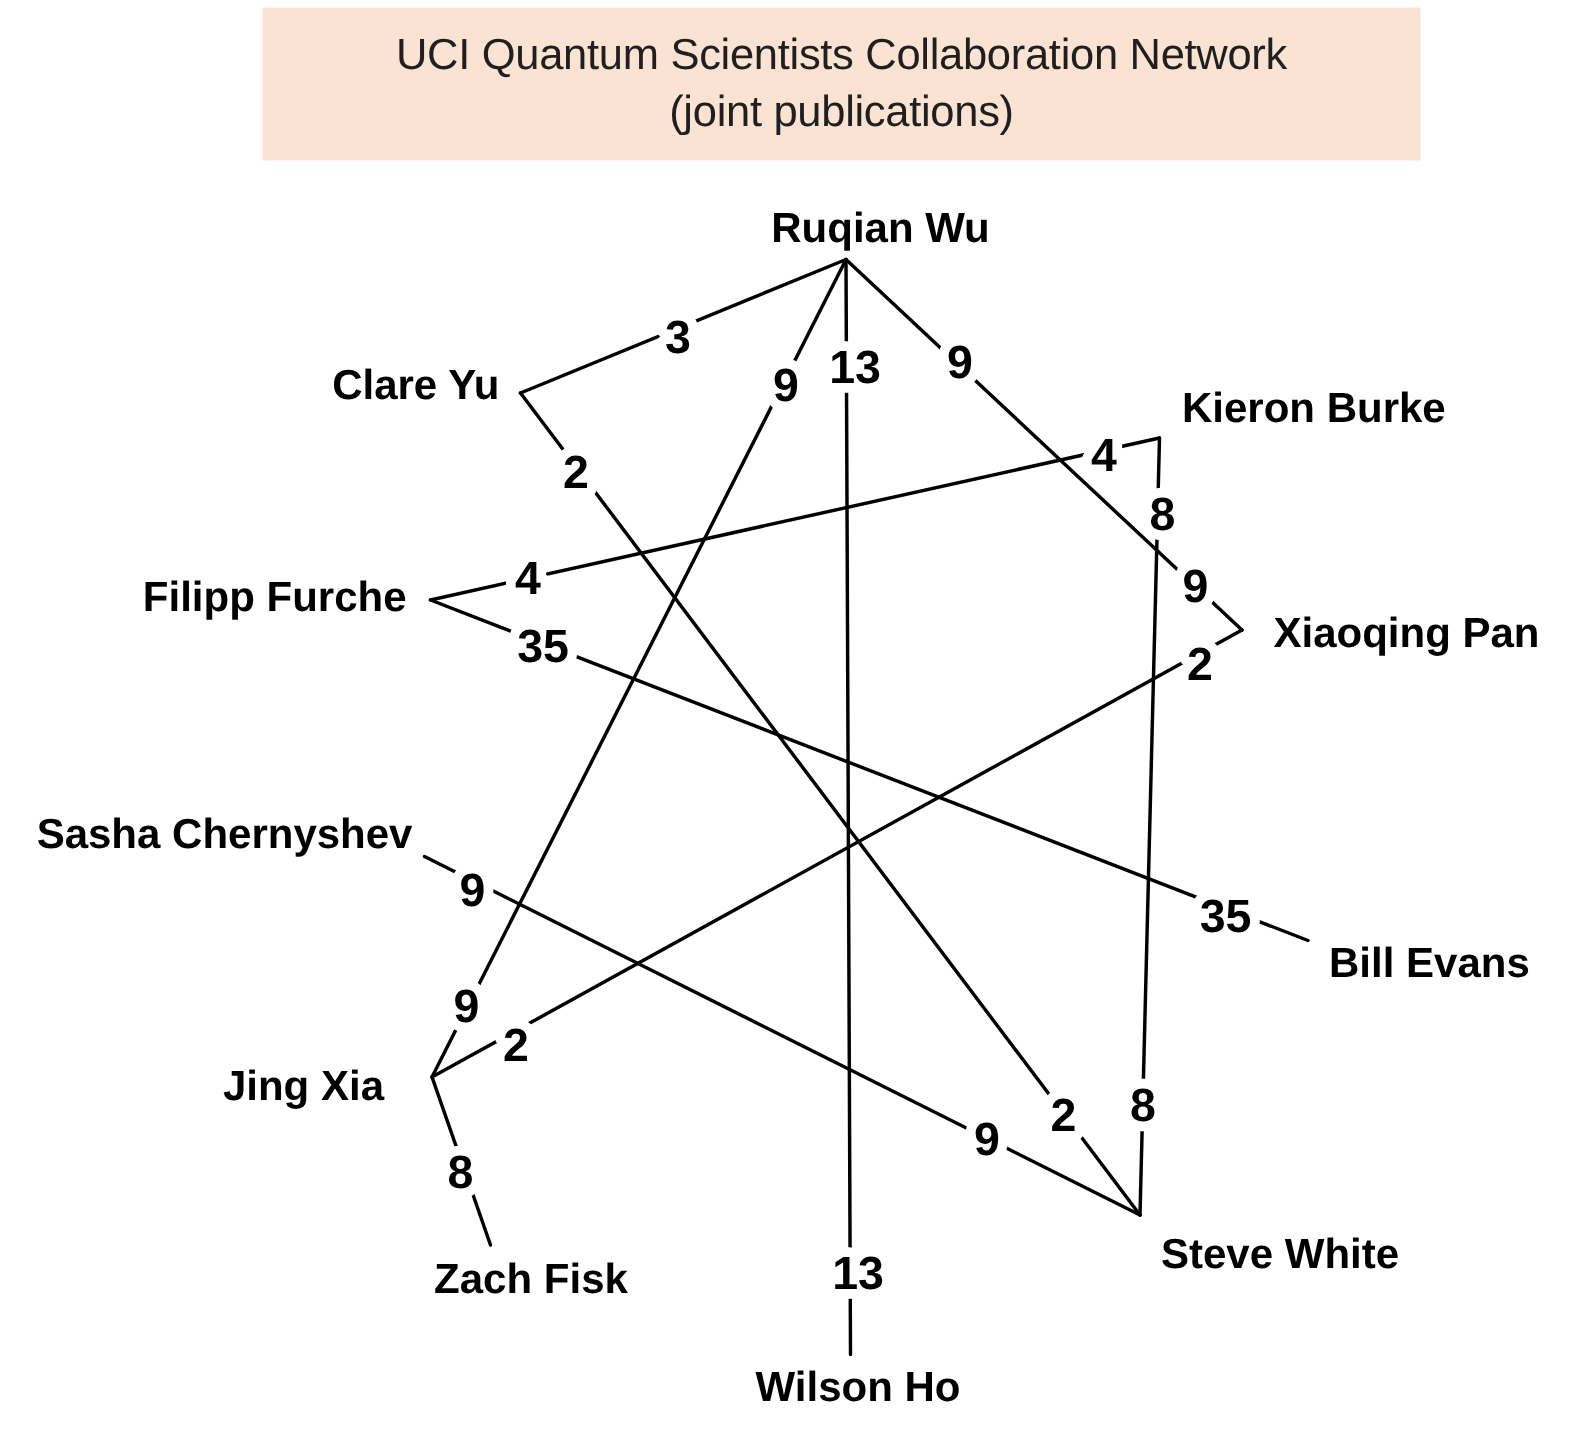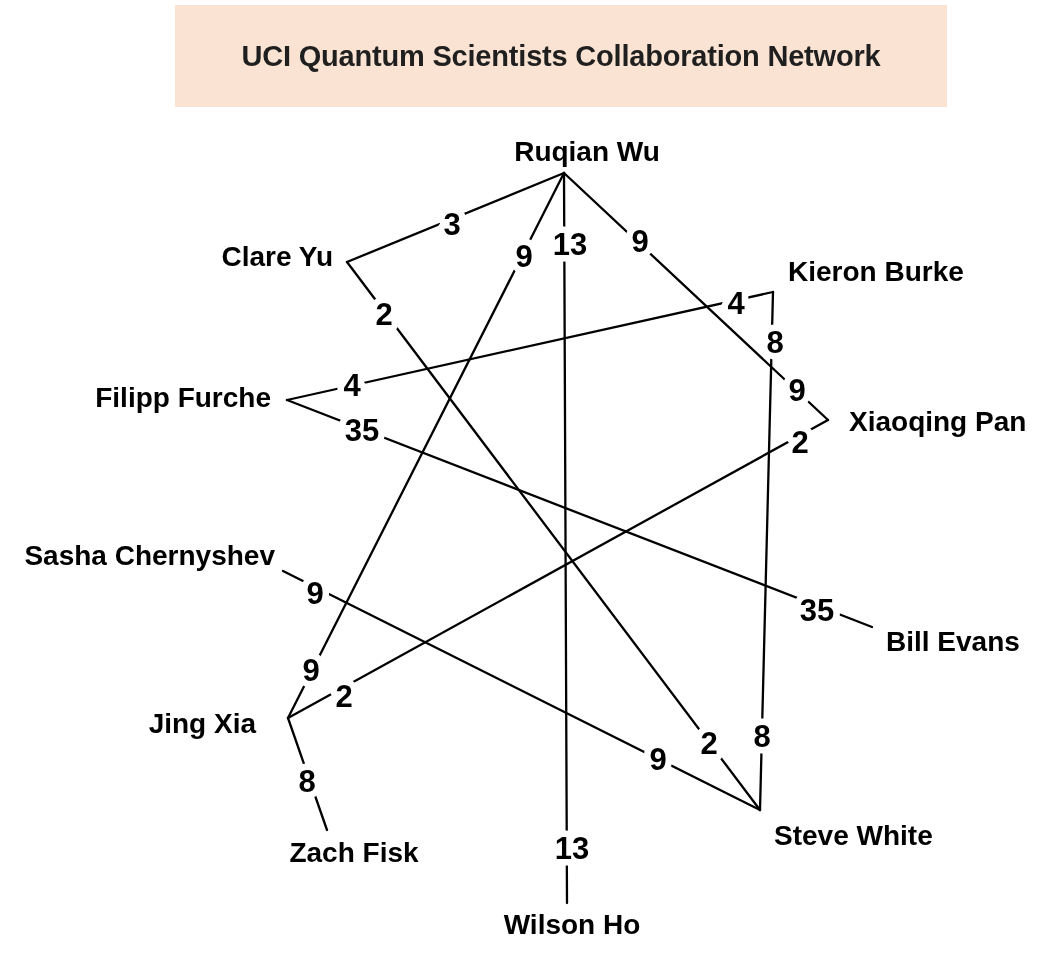--- a/index.html
+++ b/index.html
@@ -18,21 +18,21 @@
     width: 772px;
     height: 102px;
     display: flex;
     flex-direction: column;
     align-items: center;
     justify-content: center;
     text-align: center;
     font-size: 29px;
     line-height: 38px;
     letter-spacing: -0.2px;
-    font-weight: 700;
+    font-weight: 400;
   }
   .graph-svg {
     position: absolute;
     left: 0;
     top: 0;
     width: 1050px;
     height: 969px;
   }
   .graph-svg line {
     stroke-width: 2.3px;
@@ -58,20 +58,21 @@
     stroke-linejoin: round;
   }
 </style>
 </head>
 <body>
 
 <div class="stage">
 
   <div class="title-box" style="background: rgb(250, 227, 210); color: rgb(31, 31, 31);">
     <div>UCI Quantum Scientists Collaboration Network</div>
+    <div>(joint publications)</div>
   </div>
 
   <svg class="graph-svg" viewBox="0 0 1050 969" xmlns="http://www.w3.org/2000/svg">
       <line x1="564" y1="173" x2="347" y2="262" stroke="#000000"></line>
       <line x1="564" y1="173" x2="567" y2="903" stroke="#000000"></line>
       <line x1="564" y1="173" x2="828" y2="420" stroke="#000000"></line>
       <line x1="564" y1="173" x2="288" y2="718" stroke="#000000"></line>
       <line x1="347" y1="262" x2="760" y2="810" stroke="#000000"></line>
       <line x1="287" y1="400" x2="773" y2="292" stroke="#000000"></line>
       <line x1="287" y1="400" x2="872" y2="627" stroke="#000000"></line>

